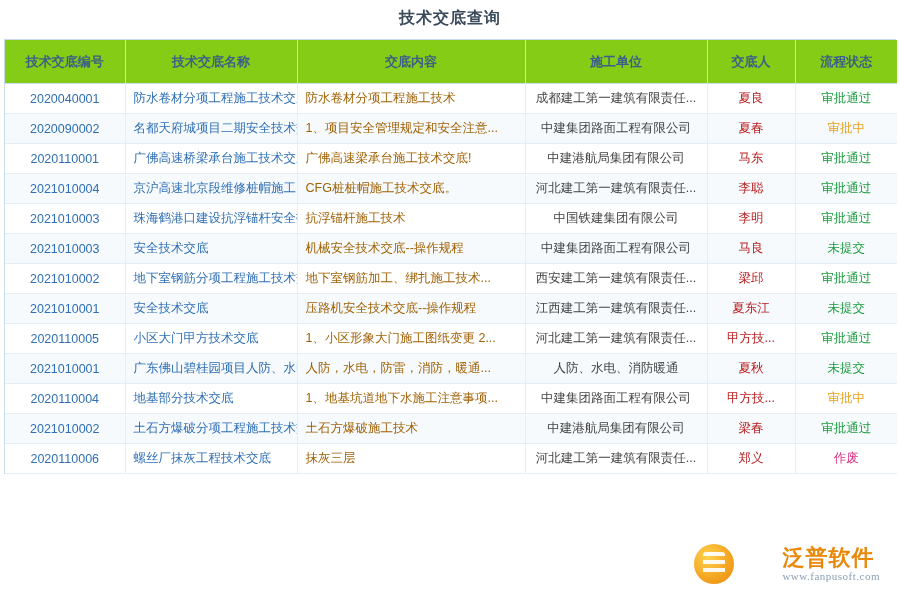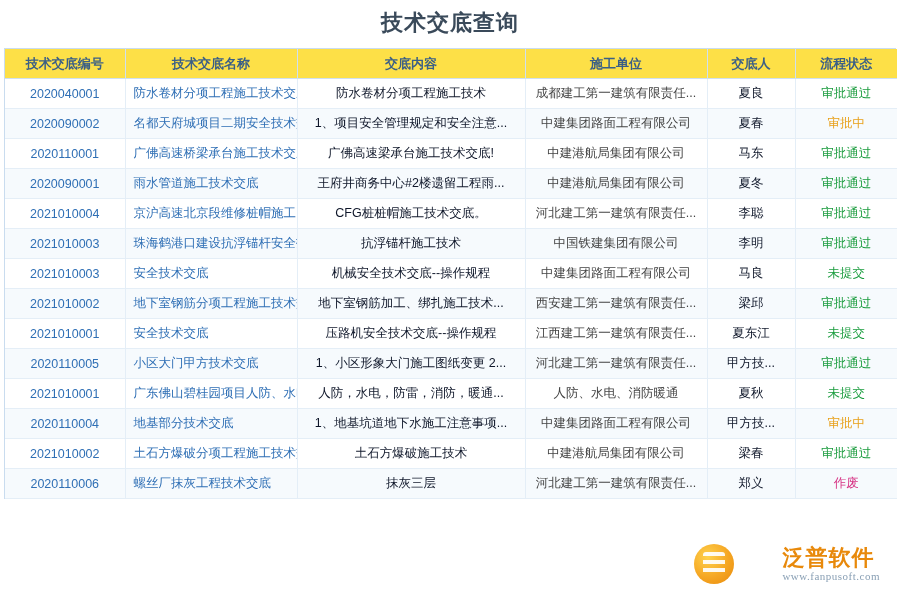--- a/index.html
+++ b/index.html
@@ -10,70 +10,70 @@
     width: 900px;
     height: 600px;
     background: #ffffff;
     font-family: "Liberation Sans", sans-serif;
     color: #333;
     overflow: hidden;
     position: relative;
   }
   .page-title {
     text-align: center;
-    font-size: 22px;
+    font-size: 16px;
     font-weight: bold;
     color: #3a4a5a;
     padding: 8px 0 10px 0;
     letter-spacing: 1px;
   }
   .table-wrap {
     margin: 0 4px;
     border: 1px solid #c9dcef;
     border-bottom: none;
   }
   table.grid {
     width: 892px;
     border-collapse: collapse;
     table-layout: fixed;
     font-size: 12.5px;
   }
   table.grid thead th {
-    background: #fde047;
+    background: #84cc16;
     color: #3b5f86;
     font-weight: bold;
     font-size: 13px;
     height: 29px;
     border-right: 1px solid #cfe0f0;
     border-bottom: 1px solid #cfe0f0;
     text-align: center;
-    padding: 0 4px;
+    padding: 7px 4px;
     white-space: nowrap;
     overflow: hidden;
   }
   table.grid thead th:last-child { border-right: none; }
   table.grid tbody td {
     height: 29px;
     border-right: 1px solid #e4eef7;
     border-bottom: 1px solid #e4eef7;
     padding: 0 8px;
     white-space: nowrap;
     overflow: hidden;
     text-overflow: clip;
     vertical-align: middle;
   }
   table.grid tbody td:last-child { border-right: none; }
   tbody tr:nth-child(odd) { background: #ffffff; }
   tbody tr:nth-child(even) { background: #f6fafd; }
 
   .c-code   { color: #2f6fb5; text-align: center; }
   .c-name   { color: #2f6fb5; text-align: left; }
-  .c-content{ color: #0f172a; text-align: center; }
+  .c-content{ color: #a16207; text-align: left; }
   .c-unit   { color: #444; text-align: center; }
-  .c-person { color: #0f172a; text-align: center; }
+  .c-person { color: #b91c1c; text-align: center; }
   .c-status { text-align: center; font-weight: normal; }
 
   .st-pass   { color: #1a9c3e; margin-left: 29px; }
   .st-review { color: #e8a019; }
   .st-unsub  { color: #1a9c3e; }
   .st-void   { color: #d63384; text-align: center; }
 
   .logo {
     position: absolute;
     right: 20px;
@@ -158,28 +158,20 @@
         </tr>
         <tr>
           <td class="c-code">2020110001</td>
           <td class="c-name">广佛高速桥梁承台施工技术交底</td>
           <td class="c-content">广佛高速梁承台施工技术交底!</td>
           <td class="c-unit">中建港航局集团有限公司</td>
           <td class="c-person">马东</td>
           <td class="c-status st-pass">审批通过</td>
         </tr>
         <tr>
-          <td class="c-code">2020090001</td>
-          <td class="c-name">雨水管道施工技术交底</td>
-          <td class="c-content">王府井商务中心#2楼遗留工程雨...</td>
-          <td class="c-unit">中建港航局集团有限公司</td>
-          <td class="c-person">夏冬</td>
-          <td class="c-status st-pass">审批通过</td>
-        </tr>
-        <tr>
           <td class="c-code">2021010004</td>
           <td class="c-name">京沪高速北京段维修桩帽施工</td>
           <td class="c-content">CFG桩桩帽施工技术交底。</td>
           <td class="c-unit">河北建工第一建筑有限责任...</td>
           <td class="c-person">李聪</td>
           <td class="c-status st-pass">审批通过</td>
         </tr>
         <tr>
           <td class="c-code">2021010003</td>
           <td class="c-name">珠海鹤港口建设抗浮锚杆安全技</td>

